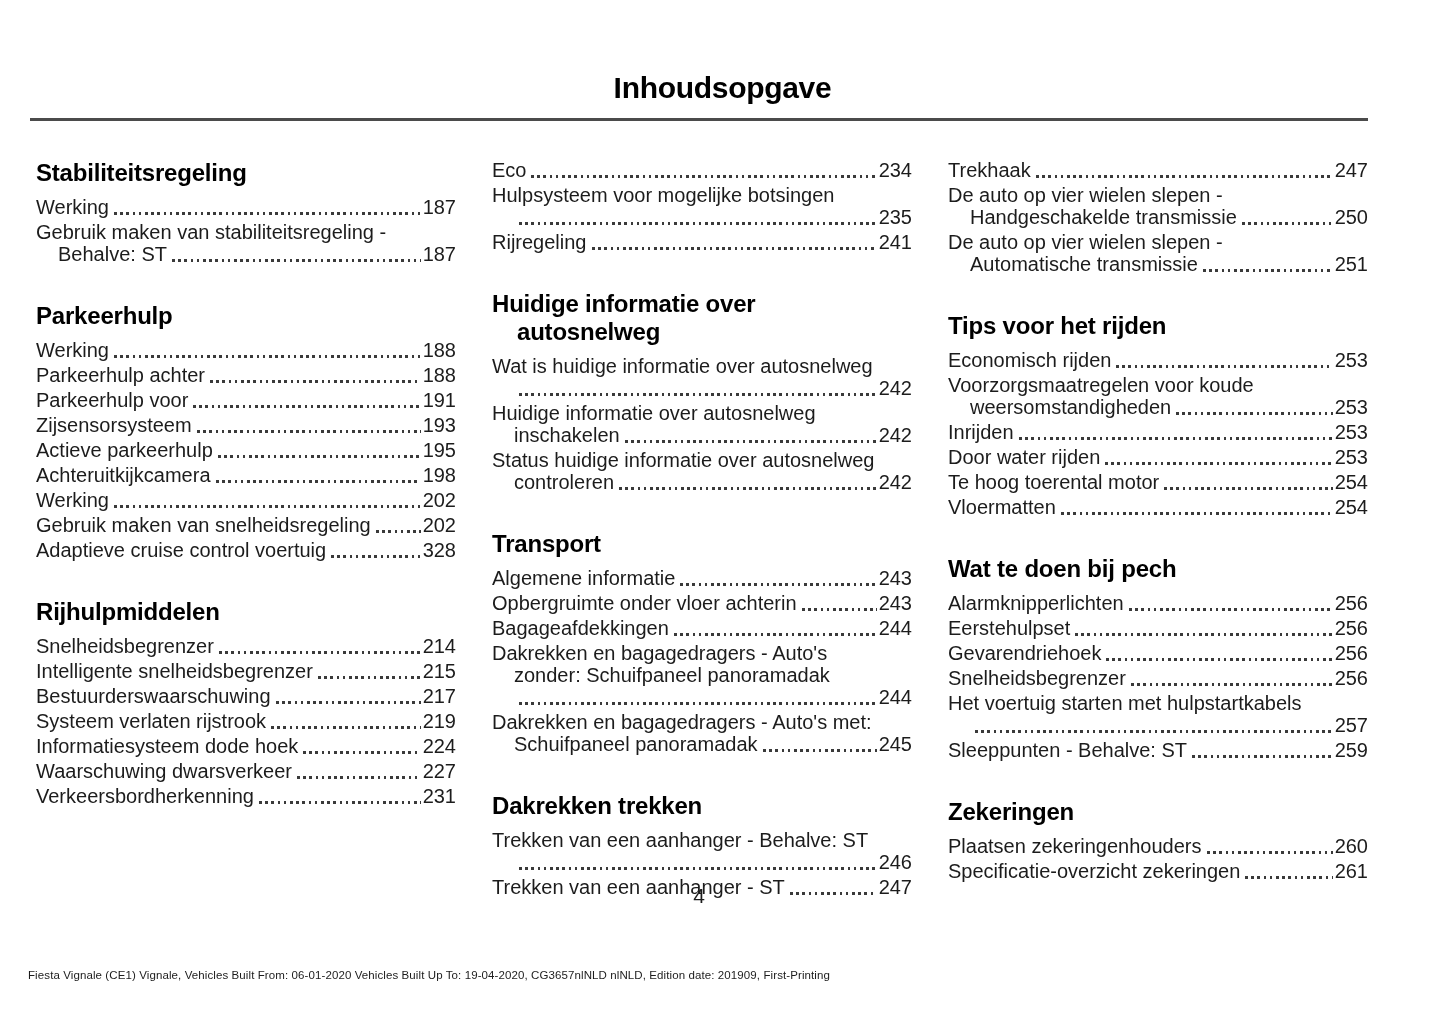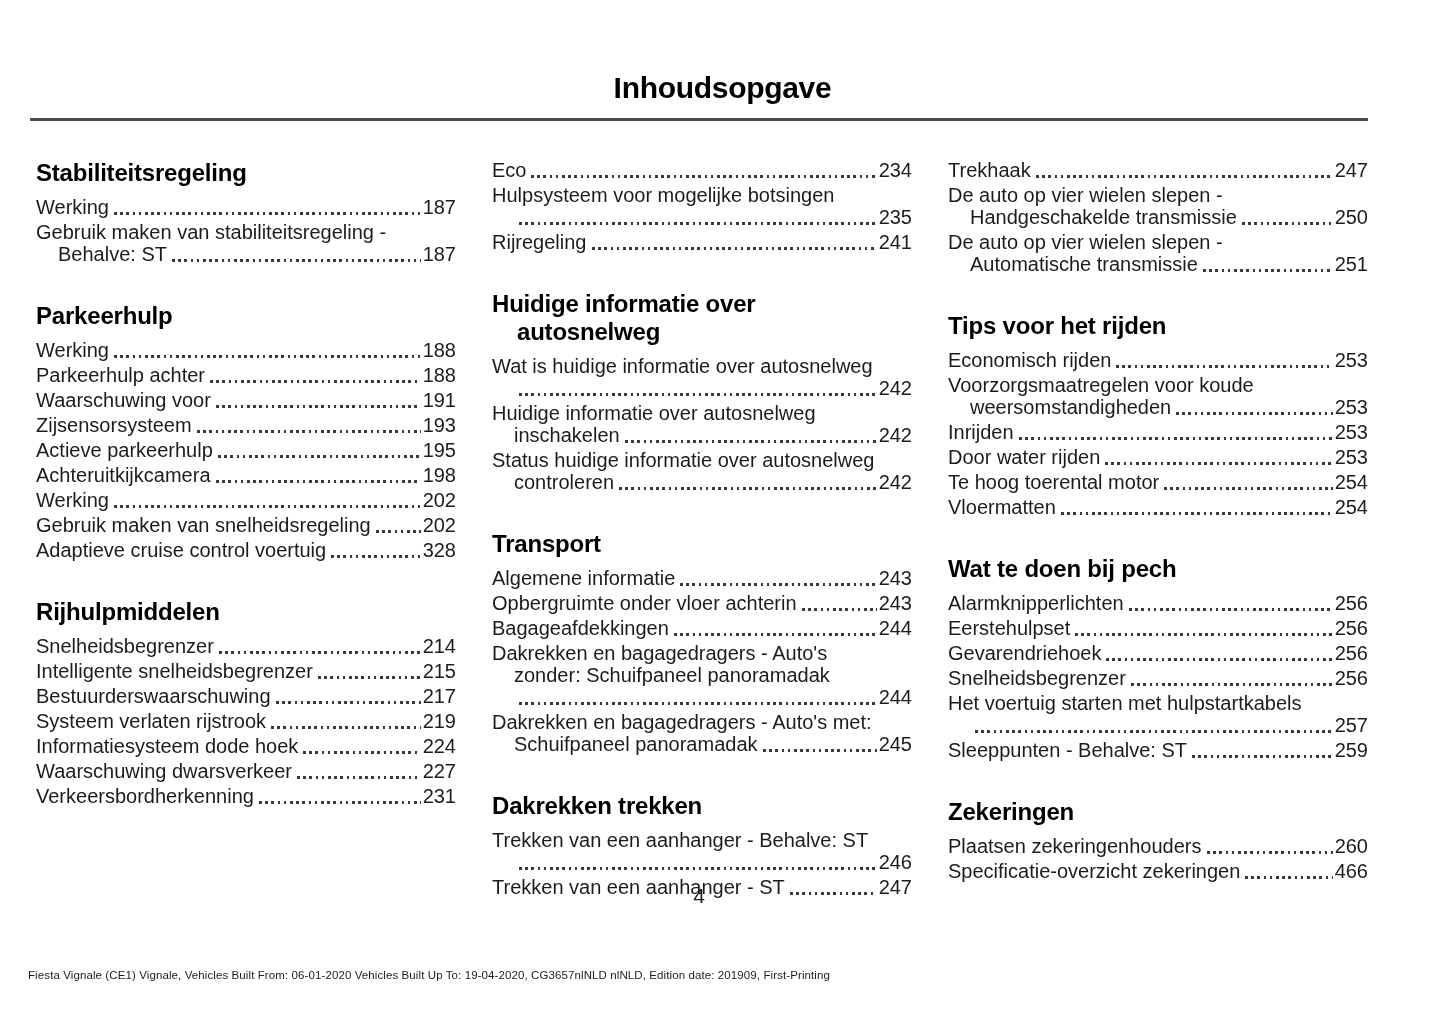--- a/index.html
+++ b/index.html
@@ -127,21 +127,21 @@
           </div>
           <div class="entry">
             <div class="row">
               <span class="txt">Parkeerhulp achter</span>
               <span class="dots"></span>
               <span class="pg">188</span>
             </div>
           </div>
           <div class="entry">
             <div class="row">
-              <span class="txt">Waarschuwing voor</span>
+              <span class="txt">Parkeerhulp voor</span>
               <span class="dots"></span>
               <span class="pg">191</span>
             </div>
           </div>
           <div class="entry">
             <div class="row">
               <span class="txt">Zijsensorsysteem</span>
               <span class="dots"></span>
               <span class="pg">193</span>
             </div>
@@ -512,21 +512,21 @@
             <div class="row">
               <span class="txt">Plaatsen zekeringenhouders</span>
               <span class="dots"></span>
               <span class="pg">260</span>
             </div>
           </div>
           <div class="entry">
             <div class="row">
               <span class="txt">Specificatie-overzicht zekeringen</span>
               <span class="dots"></span>
-              <span class="pg">466</span>
+              <span class="pg">261</span>
             </div>
           </div>
         </section>
       </div>
     </main>
   <div class="page-number">4</div>
   <div class="footer">Fiesta Vignale (CE1) Vignale, Vehicles Built From: 06-01-2020 Vehicles Built Up To: 19-04-2020, CG3657nlNLD nlNLD, Edition date: 201909, First-Printing</div>
 </div>
 
 </body></html>

